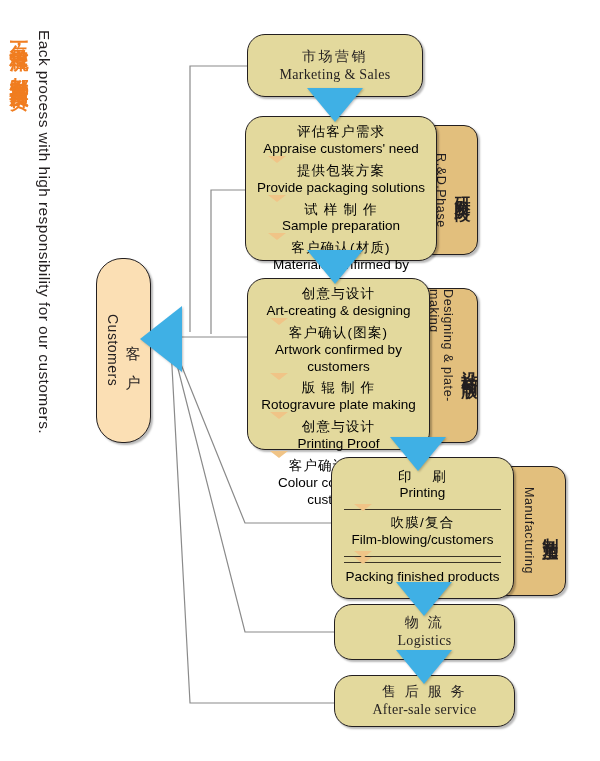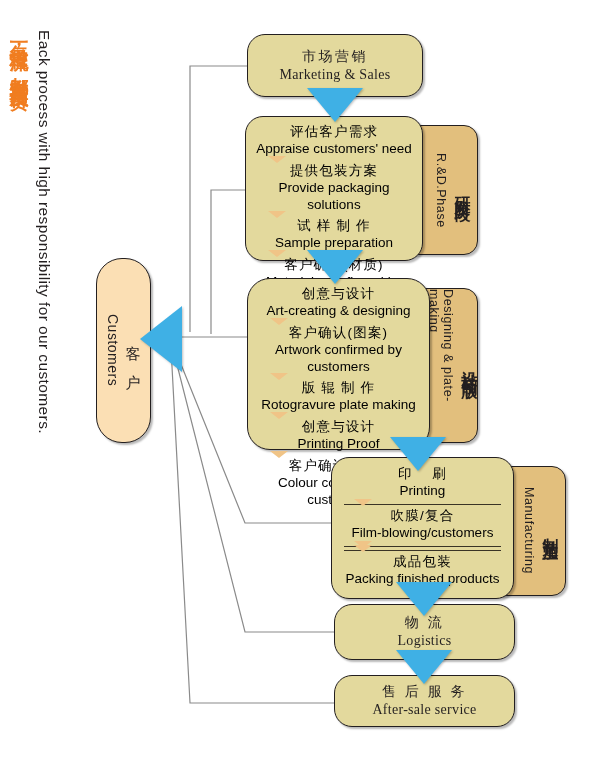--- a/index.html
+++ b/index.html
@@ -205,21 +205,21 @@
   <div class="node plain" style="left:247px; top:34px; width:176px; height:63px;text-align:right;">
     <div class="cn">市场营销</div>
     <div class="en">Marketing &amp; Sales</div>
   </div>
   <div class="arrow-down" style="left:307px; top:88px;"></div>
 
   <div class="phase-panel" style="left:400px; top:125px; width:78px; height:130px;">
     <span class="p-en">R.&amp;D.Phase</span>
     <span class="p-cn">研发阶段</span>
   </div>
-  <div class="phase-list" style="left:245px; top:116px; width:178px; height:145px;">
+  <div class="phase-list" style="left:245px; top:116px; width:192px; height:145px;">
     <div class="step">
       <div class="s-cn">评估客户需求</div>
       <div class="s-en">Appraise customers' need</div>
     </div>
     <div class="divider">
         <span class="marker"></span>
       </div>
     <div class="step">
       <div class="s-cn">提供包装方案</div>
       <div class="s-en">Provide packaging solutions</div>
@@ -238,21 +238,21 @@
       <div class="s-cn">客户确认(材质)</div>
       <div class="s-en">Materials confirmed by customers</div>
     </div>
   </div>
   <div class="arrow-down" style="left:307px; top:250px;"></div>
 
   <div class="phase-panel" style="left:400px; top:288px; width:78px; height:155px;">
     <span class="p-en">Designing &amp; plate-making</span>
     <span class="p-cn">设计与制版</span>
   </div>
-  <div class="phase-list" style="left:247px; top:278px; width:183px; height:172px;border-radius:23px;">
+  <div class="phase-list" style="left:247px; top:278px; width:183px; height:172px;">
     <div class="step">
       <div class="s-cn">创意与设计</div>
       <div class="s-en">Art-creating &amp; designing</div>
     </div>
     <div class="divider">
         <span class="marker"></span>
       </div>
     <div class="step">
       <div class="s-cn">客户确认(图案)</div>
       <div class="s-en">Artwork confirmed by customers</div>
@@ -297,21 +297,20 @@
       <div class="s-cn">吹膜/复合</div>
       <div class="s-en">Film-blowing/customers</div>
     </div>
     <div class="divider">
         <span class="marker"></span>
       </div>
     <div class="divider">
         <span class="marker"></span>
       </div>
     <div class="step">
-      <div class="s-cn">成品包装</div>
       <div class="s-en">Packing finished products</div>
     </div>
   </div>
   <div class="arrow-down" style="left:396px; top:582px;"></div>
 
   <div class="node plain" style="left:334px; top:604px; width:181px; height:56px;">
     <div class="cn">物 流</div>
     <div class="en">Logistics</div>
   </div>
   <div class="arrow-down" style="left:396px; top:650px;"></div>

